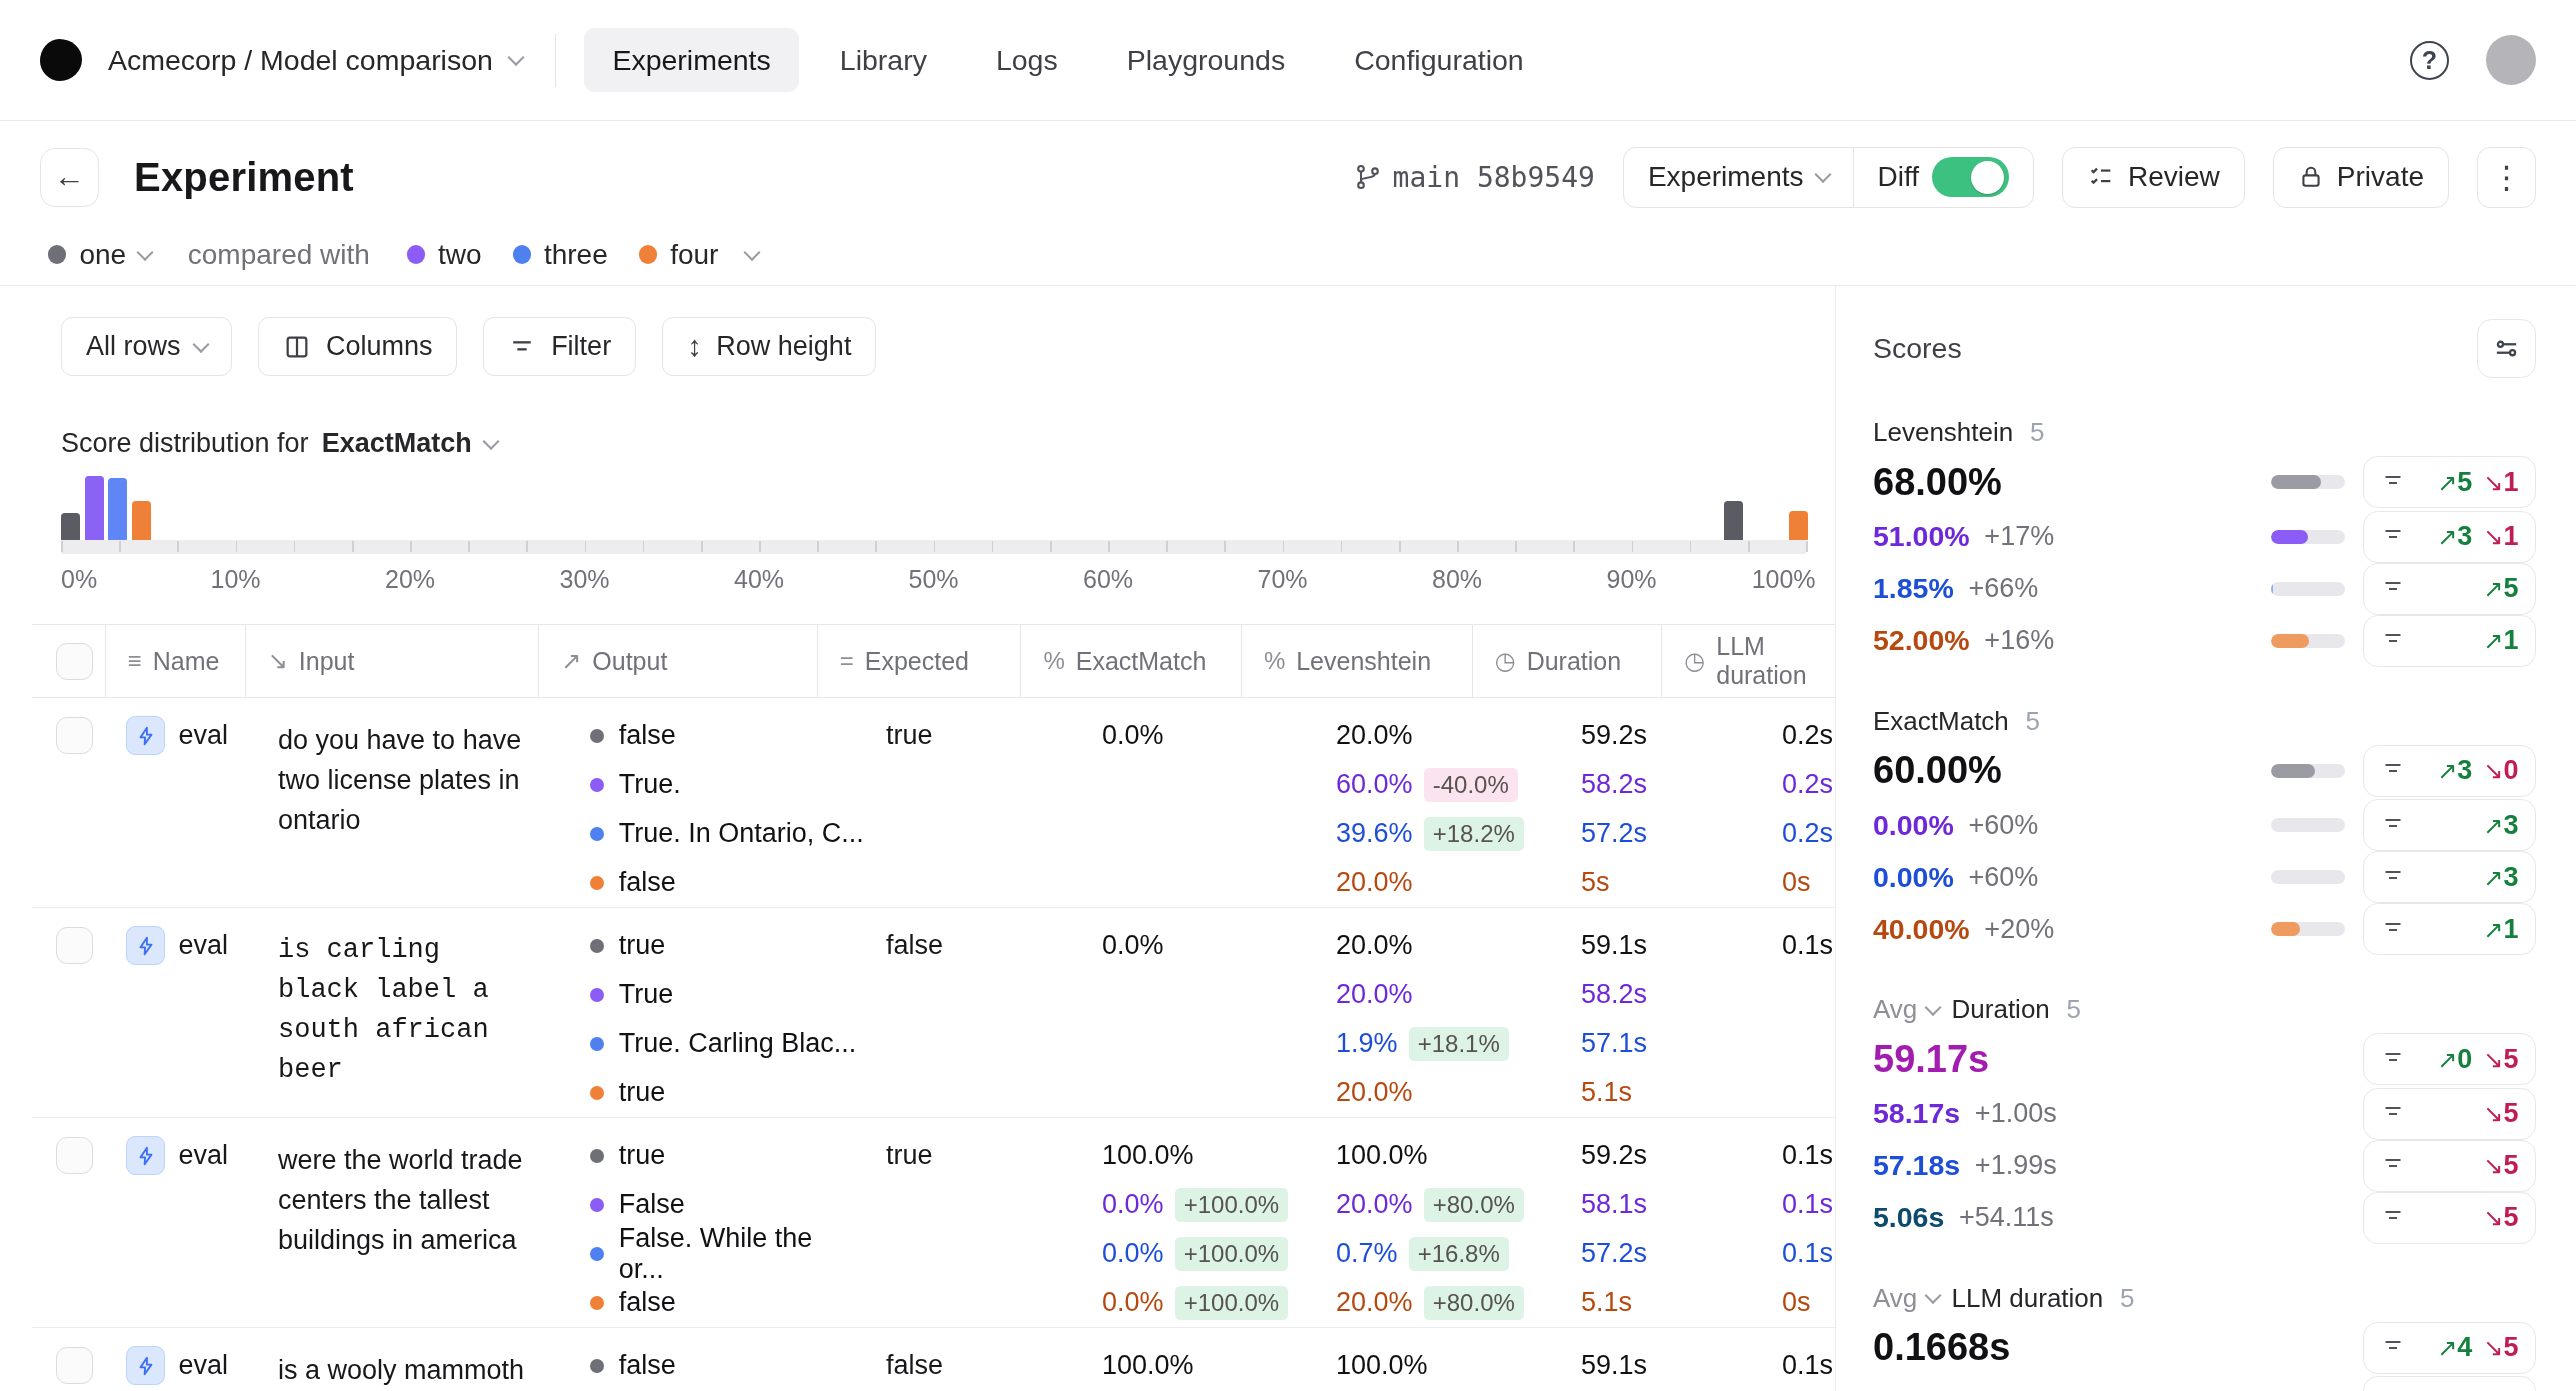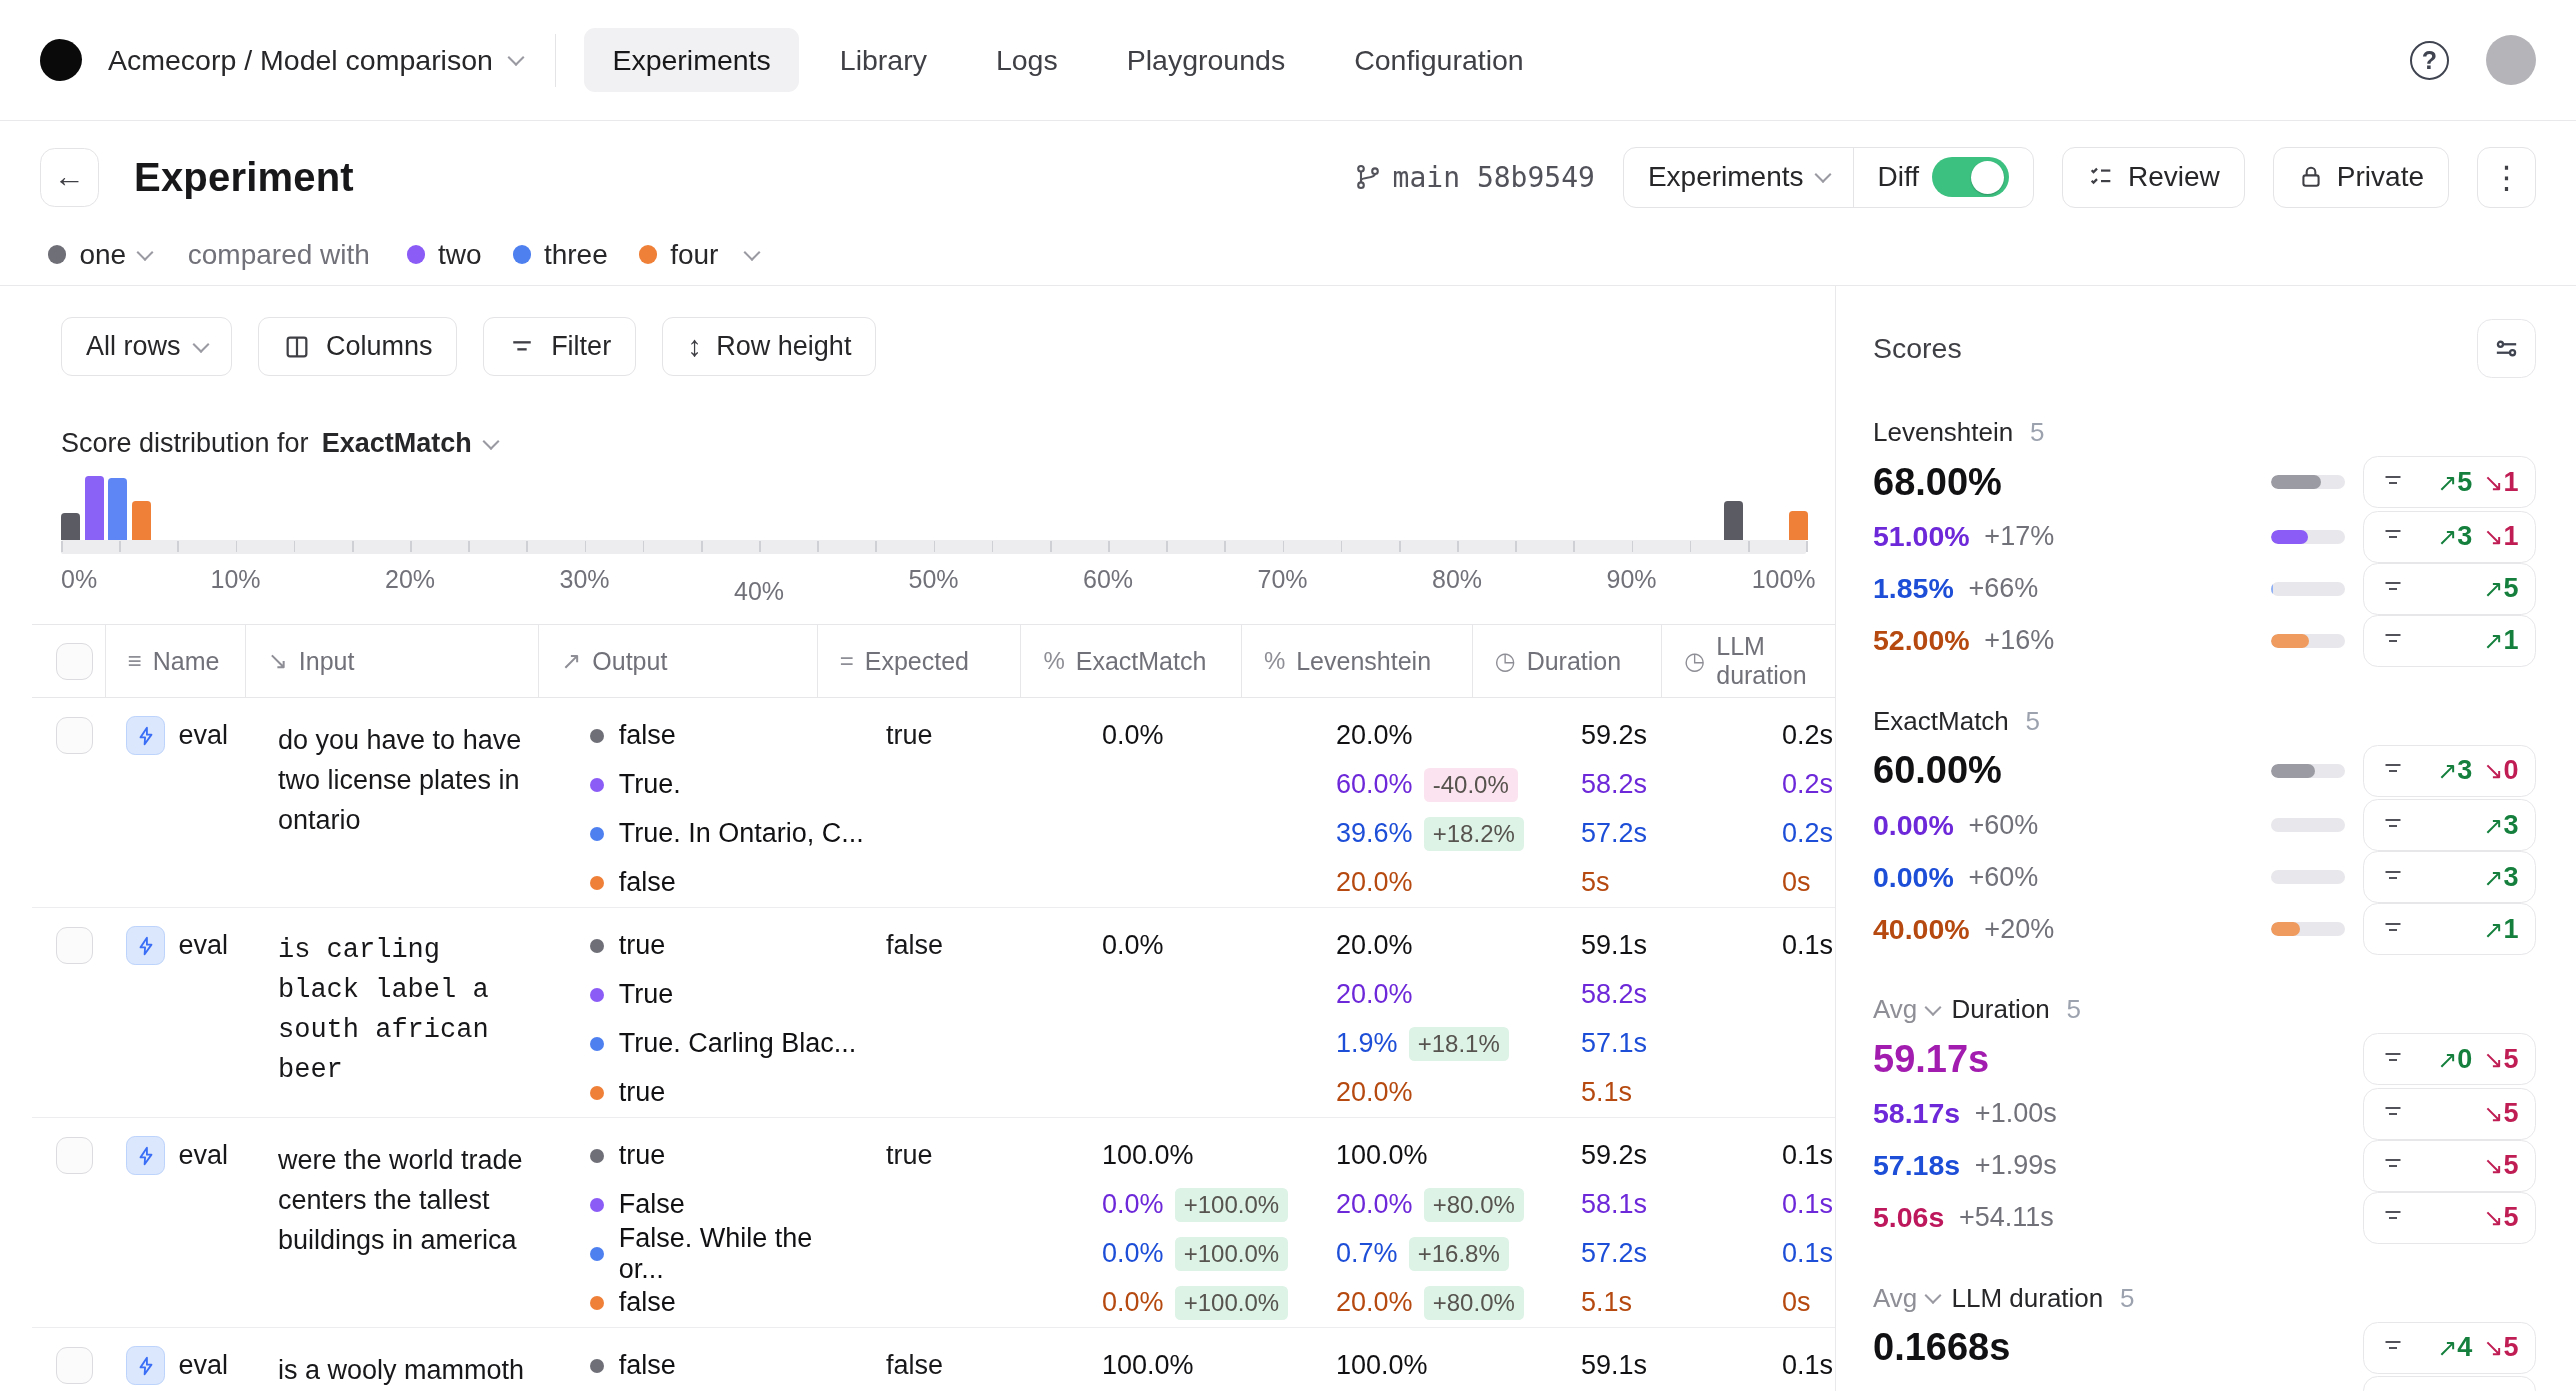--- a/index.html
+++ b/index.html
@@ -277,21 +277,21 @@
         <div class="tickmark" style="left: 90%;"></div>
         <div class="tickmark" style="left: 93.3333%;"></div>
         <div class="tickmark" style="left: 96.6667%;"></div>
         <div class="tickmark" style="left: 100%;"></div>
       </div>
     <div class="axislabels" id="axislabels">
         <span style="left: 0%; transform: translateX(0px);">0%</span>
         <span style="left: 10%;">10%</span>
         <span style="left: 20%;">20%</span>
         <span style="left: 30%;">30%</span>
-        <span style="left: 40%; margin-top: 12px;">40%</span>
+        <span style="left: 40%;">40%</span>
         <span style="left: 50%;">50%</span>
         <span style="left: 60%;">60%</span>
         <span style="left: 70%;">70%</span>
         <span style="left: 80%;">80%</span>
         <span style="left: 90%;">90%</span>
         <span style="left: 100%; transform: translateX(-85%);">100%</span>
       </div>
 
     <div class="table">
       <div class="thead" id="thead">
@@ -908,21 +908,21 @@
                     <path d="M4.5 8h15"></path>
                     <path d="M8 14h8"></path>
                   </svg></span>
                 <span class="arrows">
                   <span class="arr-down"><span class="g">↘</span>5</span>
                 </span>
               </span>
             </span>
           </div>
           <div class="srow">
-            <span class="sval" style="color: #be185d; text-align: right;">5.06s</span>
+            <span class="sval" style="color: #0c4a6e; text-align: right;">5.06s</span>
             <span class="sdelta">+54.11s</span>
             <span class="sright">
               <span class="pill">
                 <span><svg width="24" height="24" viewBox="0 0 24 24" fill="none" stroke="#52525b" stroke-width="2">
                     <path d="M4.5 8h15"></path>
                     <path d="M8 14h8"></path>
                   </svg></span>
                 <span class="arrows">
                   <span class="arr-down"><span class="g">↘</span>5</span>
                 </span>

